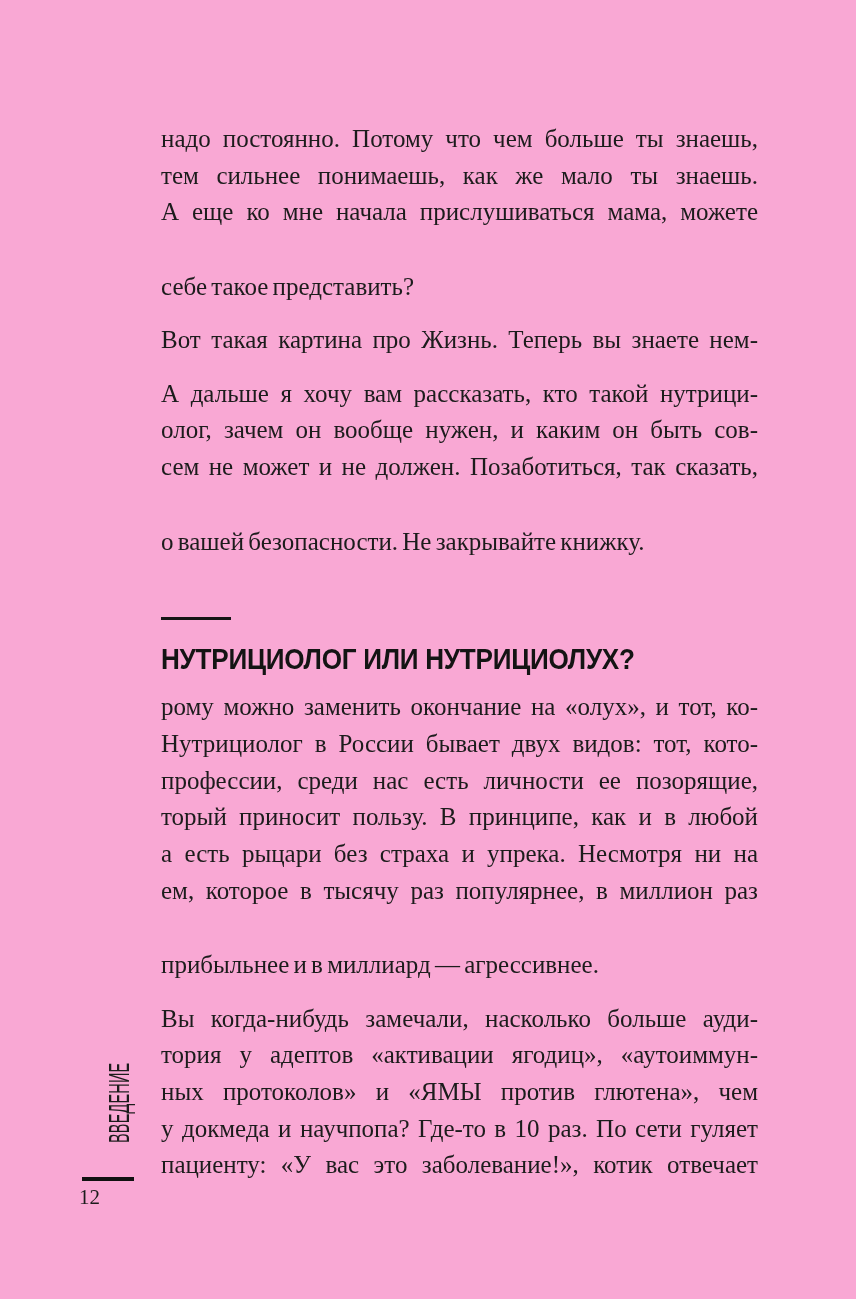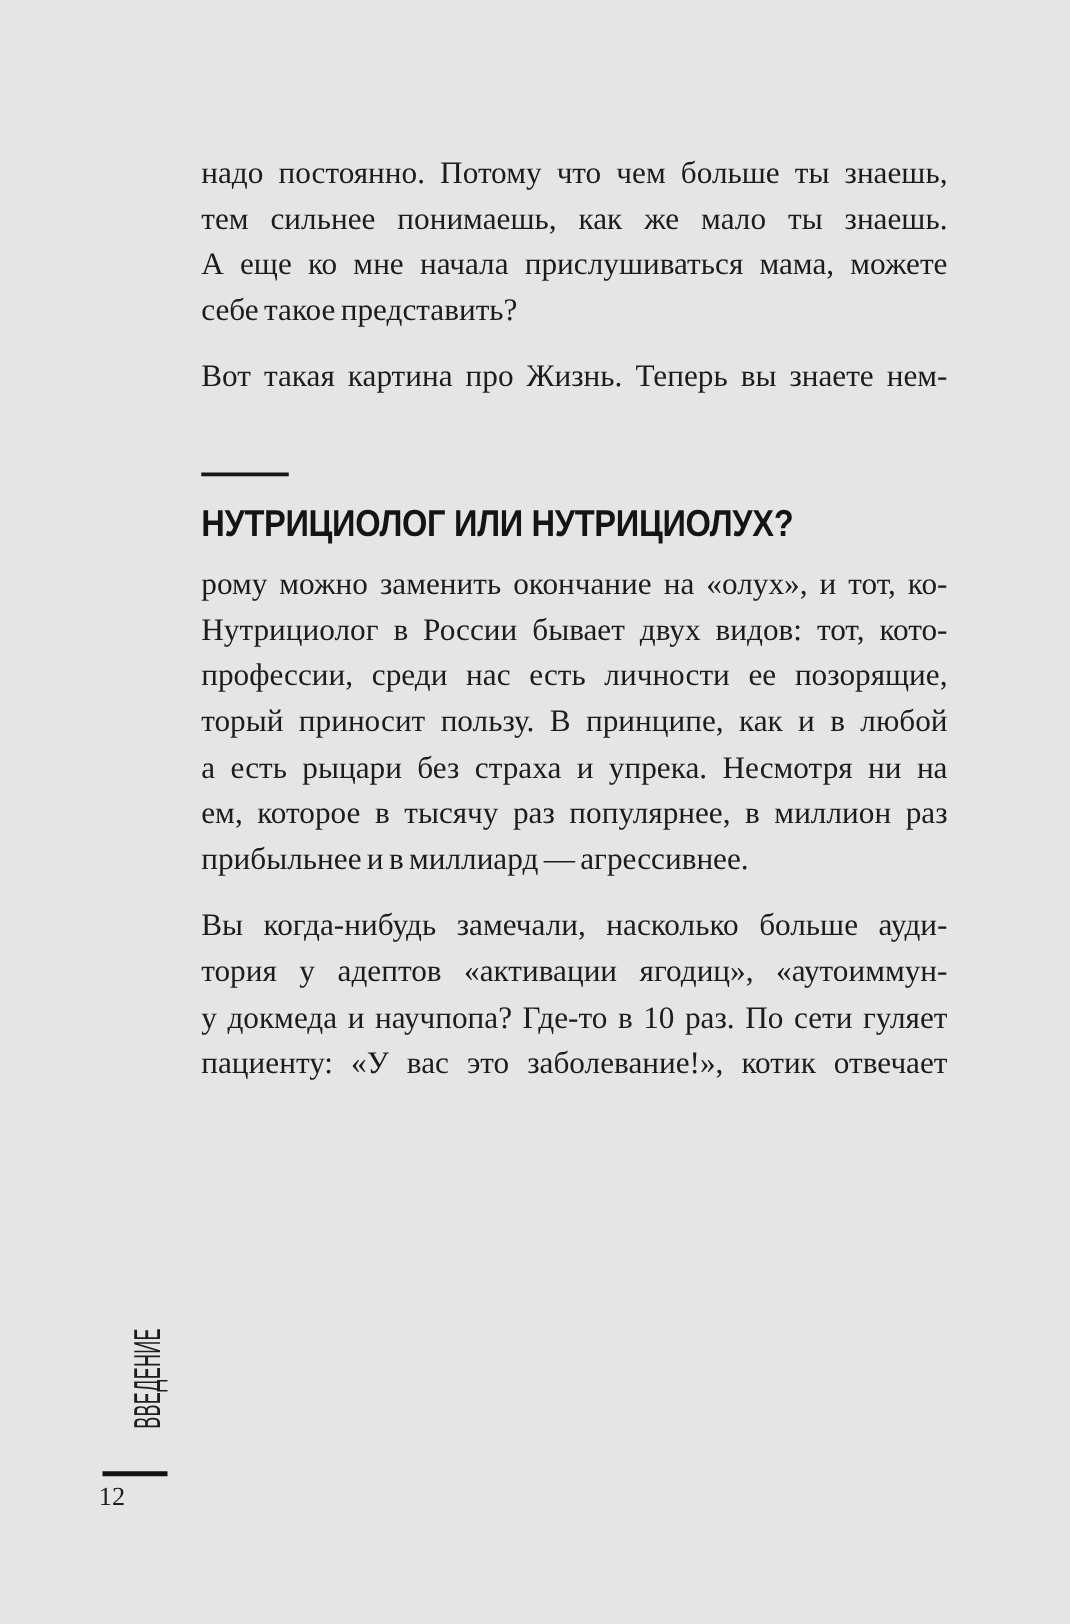--- a/index.html
+++ b/index.html
@@ -1,40 +1,40 @@
 <!DOCTYPE html>
 <html><head>
 <meta charset="utf-8">
 <style>
   html, body { margin: 0; padding: 0; background: #ffffff; }
   .page {
     position: relative;
     width: 856px;
     height: 1299px;
-    background: #e5e5e5;
+    background: #f9a8d4;
     font-family: "Liberation Serif", serif;
     color: #1c1c1c;
     overflow: hidden;
   }
   .text-column {
     position: absolute;
     left: 161px;
     top: 121px;
     width: 597px;
   }
   .para { margin: 0 0 16.6px 0; }
   .line {
     font-size: 25px;
     line-height: 36.67px;
     text-align: justify;
     text-align-last: justify;
     word-spacing: -2px;
     color: #1c1c1c;
   }
-  .line.flush { text-align-last: left; }
+  .line.flush { text-align-last: left; margin-top: 38px; }
   .section-rule {
     width: 70px;
     height: 3px;
     background: #161616;
     margin: 57px 0 0 0;
   }
   .heading {
     margin: 21px 0 12px 0;
     font-family: "Liberation Sans", sans-serif;
     font-weight: 700;
@@ -86,34 +86,41 @@
   <div class="text-column" id="text-column">
       <div class="para">
         <div class="line">надо постоянно. Потому что чем больше ты знаешь,</div>
         <div class="line">тем сильнее понимаешь, как же мало ты знаешь.</div>
         <div class="line">А еще ко мне начала прислушиваться мама, можете</div>
         <div class="line flush">себе такое представить?</div>
       </div>
       <div class="para">
         <div class="line">Вот такая картина про Жизнь. Теперь вы знаете нем-</div>
       </div>
+      <div class="para">
+        <div class="line">А дальше я хочу вам рассказать, кто такой нутрици-</div>
+        <div class="line">олог, зачем он вообще нужен, и каким он быть сов-</div>
+        <div class="line">сем не может и не должен. Позаботиться, так сказать,</div>
+        <div class="line flush">о вашей безопасности. Не закрывайте книжку.</div>
+      </div>
       <div class="section-rule"></div>
       <h2 class="heading">НУТРИЦИОЛОГ ИЛИ НУТРИЦИОЛУХ?</h2>
       <div class="para">
         <div class="line">рому можно заменить окончание на «олух», и тот, ко-</div>
         <div class="line">Нутрициолог в России бывает двух видов: тот, кото-</div>
         <div class="line">профессии, среди нас есть личности ее позорящие,</div>
         <div class="line">торый приносит пользу. В принципе, как и в любой</div>
         <div class="line">а есть рыцари без страха и упрека. Несмотря ни на</div>
         <div class="line">ем, которое в тысячу раз популярнее, в миллион раз</div>
         <div class="line flush">прибыльнее и в миллиард — агрессивнее.</div>
       </div>
       <div class="para">
         <div class="line">Вы когда-нибудь замечали, насколько больше ауди-</div>
         <div class="line">тория у адептов «активации ягодиц», «аутоиммун-</div>
+        <div class="line">ных протоколов» и «ЯМЫ против глютена», чем</div>
         <div class="line">у докмеда и научпопа? Где-то в 10 раз. По сети гуляет</div>
         <div class="line">пациенту: «У вас это заболевание!», котик отвечает</div>
       </div>
     </div>
 
   <div class="sidebar-label">ВВЕДЕНИЕ</div>
 
   <div class="footer-rule"></div>
 
   <div class="page-number">12</div>

